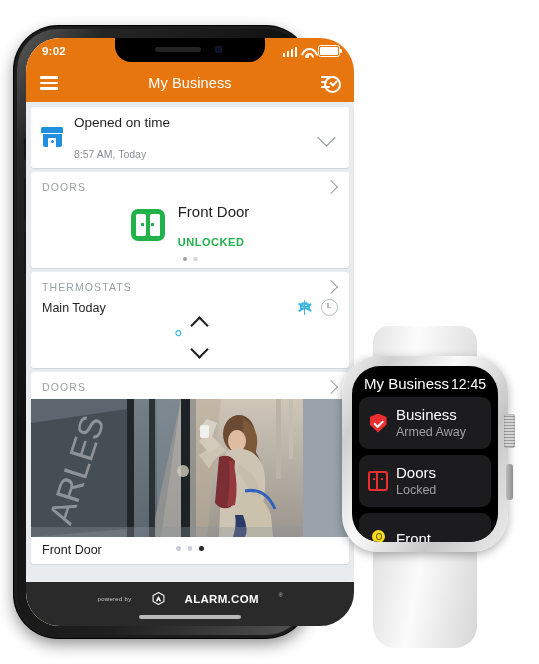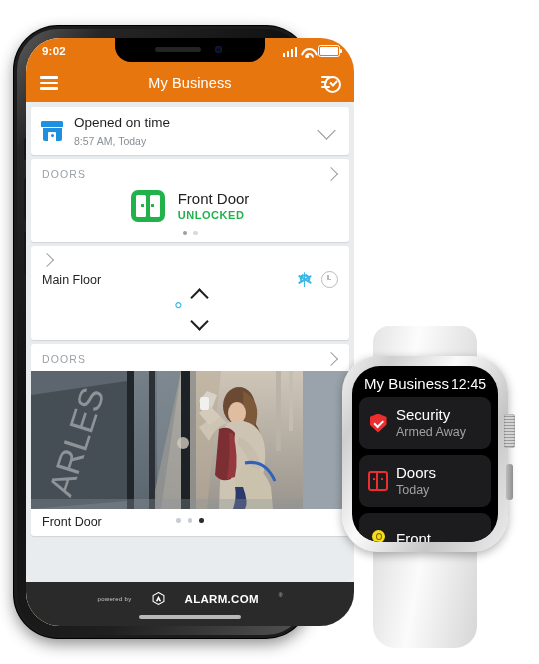--- a/index.html
+++ b/index.html
@@ -75,39 +75,39 @@
 
   
   #status-card{display:flex;align-items:center;padding:8px 10px;}
   .store-icon{width:22px;height:20px;position:relative;flex:0 0 auto;margin-right:11px;}
   .store-icon .awn{position:absolute;left:0;top:0;width:22px;height:6px;background:#1f8fe0;border-radius:1.5px 1.5px 0 0;}
   .store-icon .bod{position:absolute;left:1.5px;top:7px;width:19px;height:13px;background:#1f8fe0;border-radius:0 0 2px 2px;}
   .store-icon .dr{position:absolute;left:7px;top:11px;width:8px;height:9px;background:#fff;border-radius:1px 1px 0 0;}
   .store-icon .dr:after{content:"";position:absolute;left:2.5px;top:2px;width:3px;height:3px;border-radius:50%;background:#1f8fe0;}
   #status-text{flex:1 1 auto;min-width:0;}
   #status-title{font-size:13.5px;color:#1f1f1f;line-height:1.25;}
-  #status-sub{font-size:10.5px;color:#8a8f94;margin-top:3px;}
+  #status-sub{font-size:10.5px;color:#8a8f94;margin-top:16px;}
   .chev-down{width:12px;height:12px;border-right:1.8px solid #8e9397;border-bottom:1.8px solid #8e9397;
              transform:rotate(45deg);margin-right:6px;flex:0 0 auto;}
 
   .sec-head{display:flex;align-items:center;padding:9px 11px 6px 11px;}
   .sec-title{font-size:10.5px;letter-spacing:1.1px;color:#9aa0a5;flex:1 1 auto;}
   .chev-right{width:9px;height:9px;border-top:1.9px solid #9aa0a5;border-right:1.9px solid #9aa0a5;
               transform:rotate(45deg);flex:0 0 auto;margin-right:2px;}
 
   
   #doors-body{display:flex;align-items:center;justify-content:center;padding:4px 0 6px 0;}
   .door-icon{width:34px;height:32px;border-radius:7px;background:#22b24c;position:relative;flex:0 0 auto;}
   .door-icon .lf,.door-icon .rt{position:absolute;top:5px;width:10px;height:22px;background:#fff;border-radius:1.5px;}
   .door-icon .lf{left:5px;} .door-icon .rt{right:5px;}
   .door-icon .lf:after,.door-icon .rt:after{content:"";position:absolute;top:9px;width:3px;height:3px;background:#22b24c;border-radius:.5px;}
   .door-icon .lf:after{right:1.5px;} .door-icon .rt:after{left:1.5px;}
   #door-txt{margin-left:13px;}
   #door-name{font-size:15px;color:#222;line-height:1.2;}
-  #door-state{font-size:11px;color:#22b24c;font-weight:bold;letter-spacing:.55px;margin-top:1px;}
+  #door-state{font-size:11px;color:#22b24c;font-weight:bold;letter-spacing:.55px;margin-top:15px;}
   .dots{display:flex;justify-content:center;gap:6px;padding:3px 0 7px 0;}
   .dots span{width:4.5px;height:4.5px;border-radius:50%;background:#d7dadd;}
   .dots span.on{background:#9aa0a5;}
 
   
   #thermo-row{display:flex;align-items:center;padding:0 11px;}
   #thermo-name{font-size:12.5px;color:#252525;flex:1 1 auto;}
   .snow{width:15px;height:15px;position:relative;margin-right:9px;}
   .snow i{position:absolute;left:6.6px;top:0;width:1.8px;height:15px;background:#3cb6e3;border-radius:1px;}
   .snow i:nth-child(2){transform:rotate(60deg);} .snow i:nth-child(3){transform:rotate(-60deg);}
@@ -266,24 +266,25 @@
             </div>
           </div>
           <div class="dots">
             <span class="on"></span>
               <span></span>
           </div>
         </div>
 
         <div class="card">
           <div class="sec-head">
+            <div class="sec-title">THERMOSTATS</div>
             <div class="chev-right"></div>
           </div>
           <div id="thermo-row">
-            <div id="thermo-name">Main Floor</div>
+            <div id="thermo-name">Main Today</div>
             <div class="snow">
                 <i></i>
                 <i></i>
                 <i></i>
               </div>
             <div class="clockic"></div>
           </div>
           <div id="temp-row">
             <div id="temp-deg">°</div>
             <div id="temp-arrows">
@@ -383,35 +384,35 @@
       <div id="watch-head">
         <div id="watch-title">My Business</div>
         <div id="watch-time">12:45</div>
       </div>
 
       <div class="wrow">
         <div class="wic">
             <span class="shield"></span>
           </div>
         <div class="wtx">
-          <div class="wt">Security</div>
+          <div class="wt">Business</div>
           <div class="ws">Armed Away</div>
         </div>
       </div>
 
       <div class="wrow">
         <div class="wic">
           <span class="wdoor">
               <i class="d1"></i>
               <i class="d2"></i>
             </span>
         </div>
         <div class="wtx">
           <div class="wt">Doors</div>
-          <div class="ws">Today</div>
+          <div class="ws">Locked</div>
         </div>
       </div>
 
       <div class="wrow">
         <div class="wic">
           <span class="bulb">
               <i class="gl"></i>
               <i class="fl"></i>
               <i class="bs"></i>
             </span>

